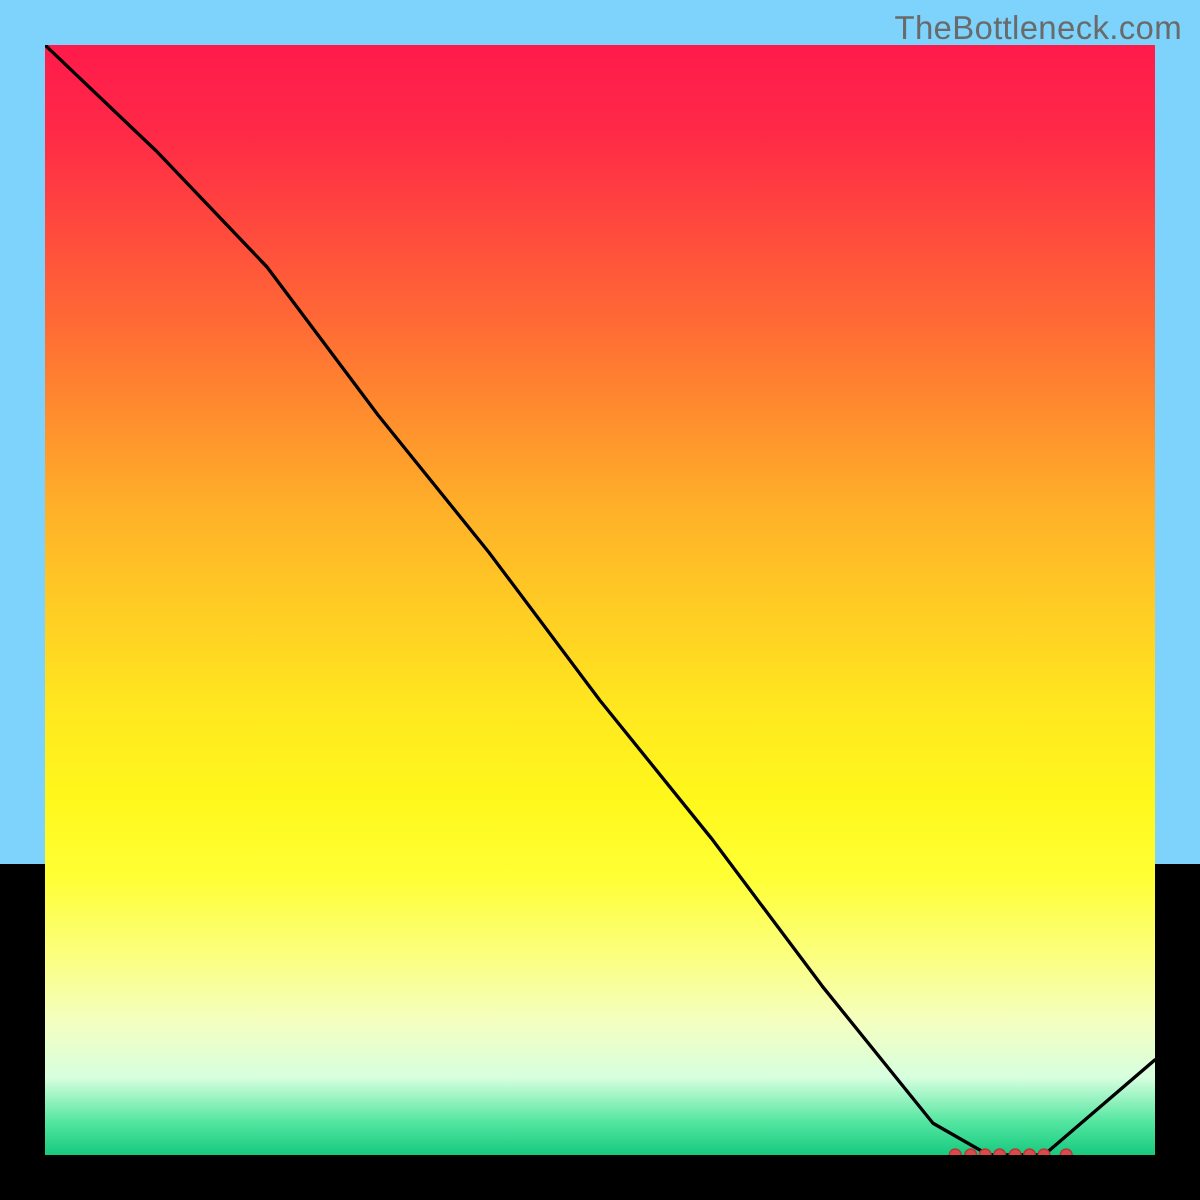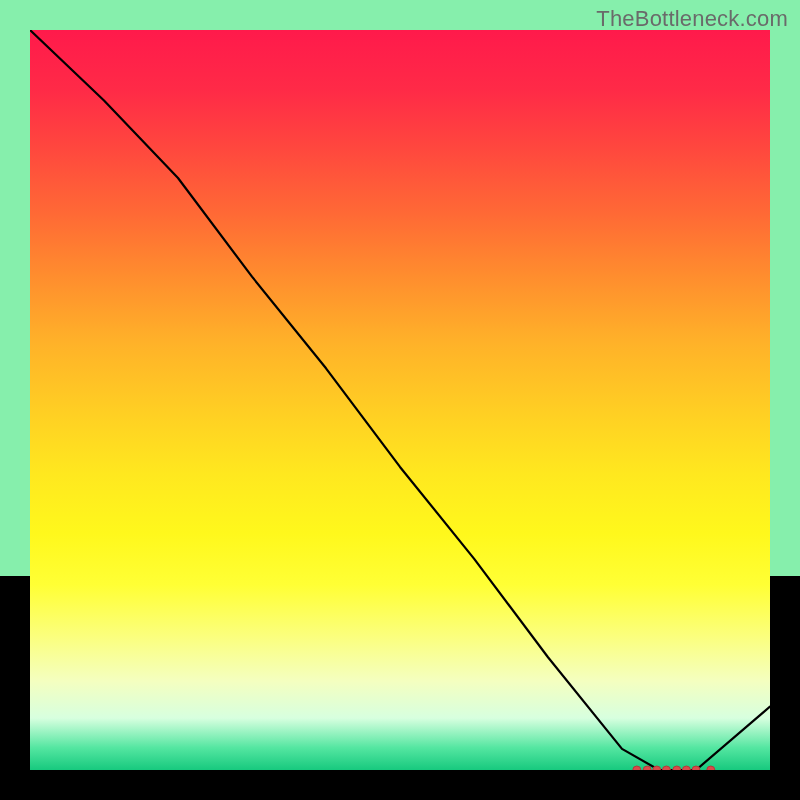--- a/index.html
+++ b/index.html
@@ -8,21 +8,21 @@
     width: 800px;
     height: 800px;
     background: #000;
     overflow: hidden;
     font-family: Arial, Helvetica, sans-serif;
   }
   .frame {
     position: relative;
     width: 800px;
     height: 576px;
-    background: #86efac;
+    background: #7dd3fc;
   }
   .watermark {
     position: absolute;
     top: 6px;
     right: 12px;
     color: #6a6a6a;
     font-size: 22px;
     font-weight: 400;
     letter-spacing: 0.2px;
     z-index: 5;

